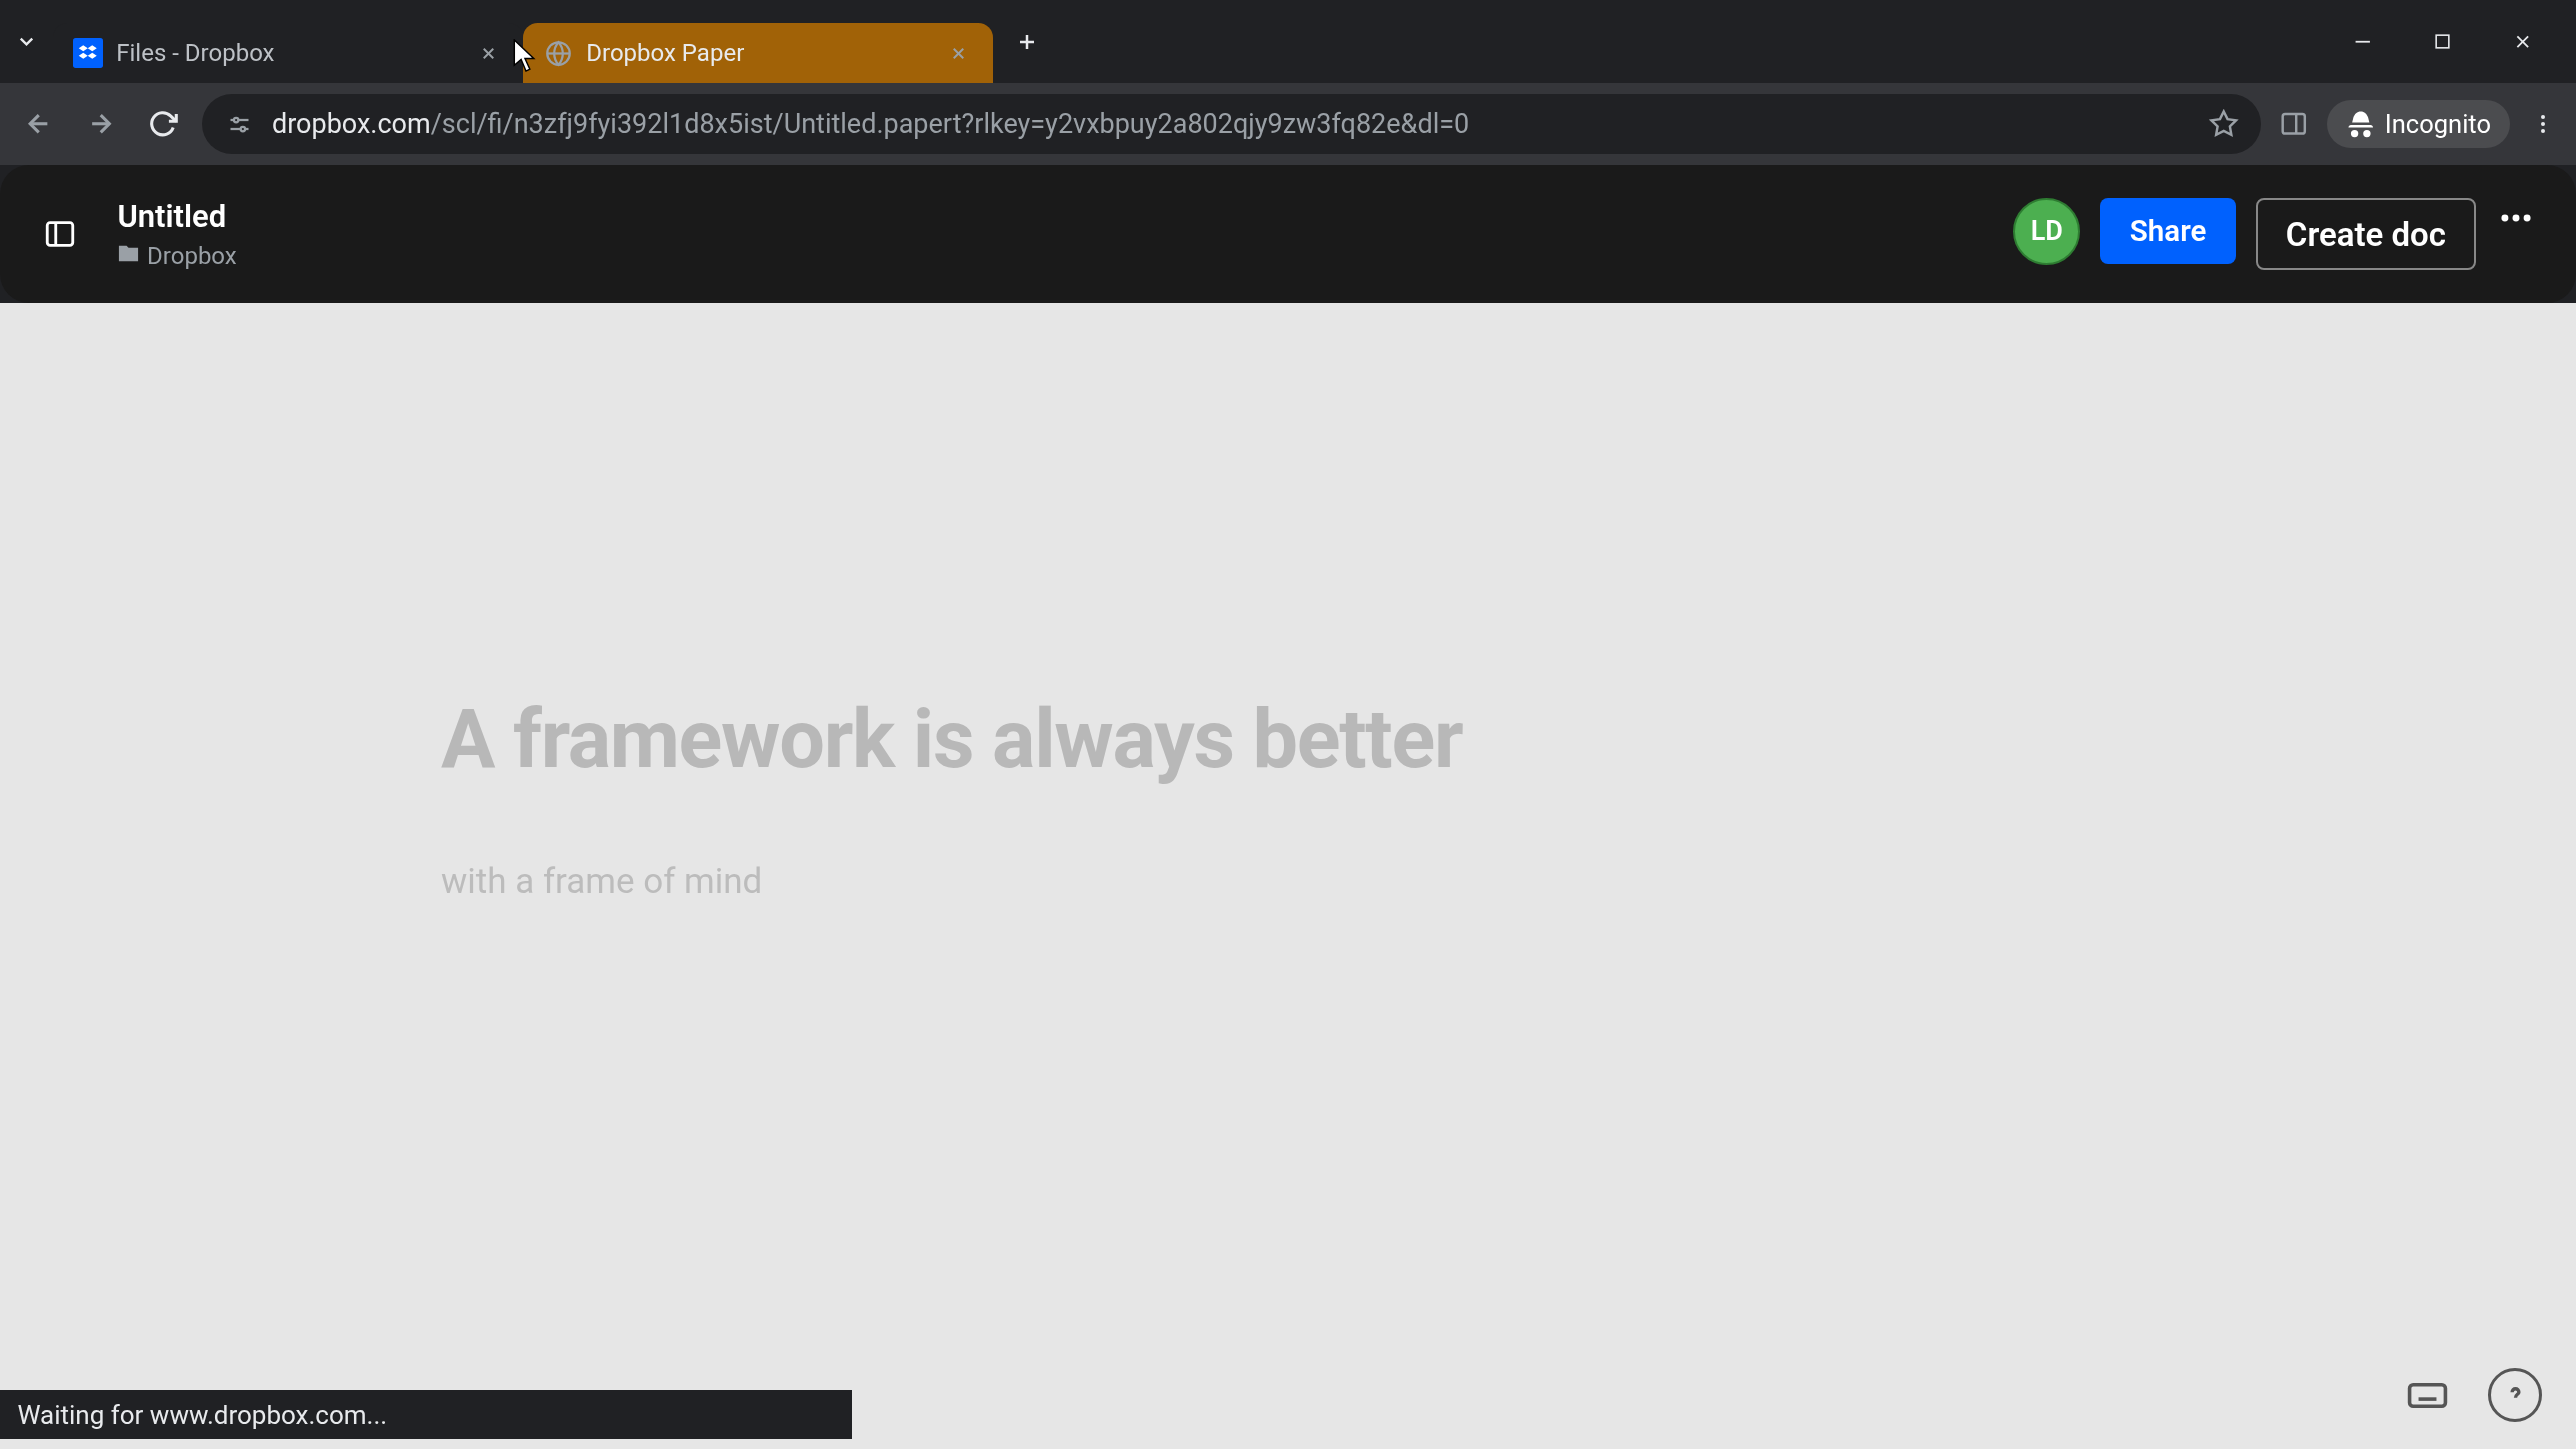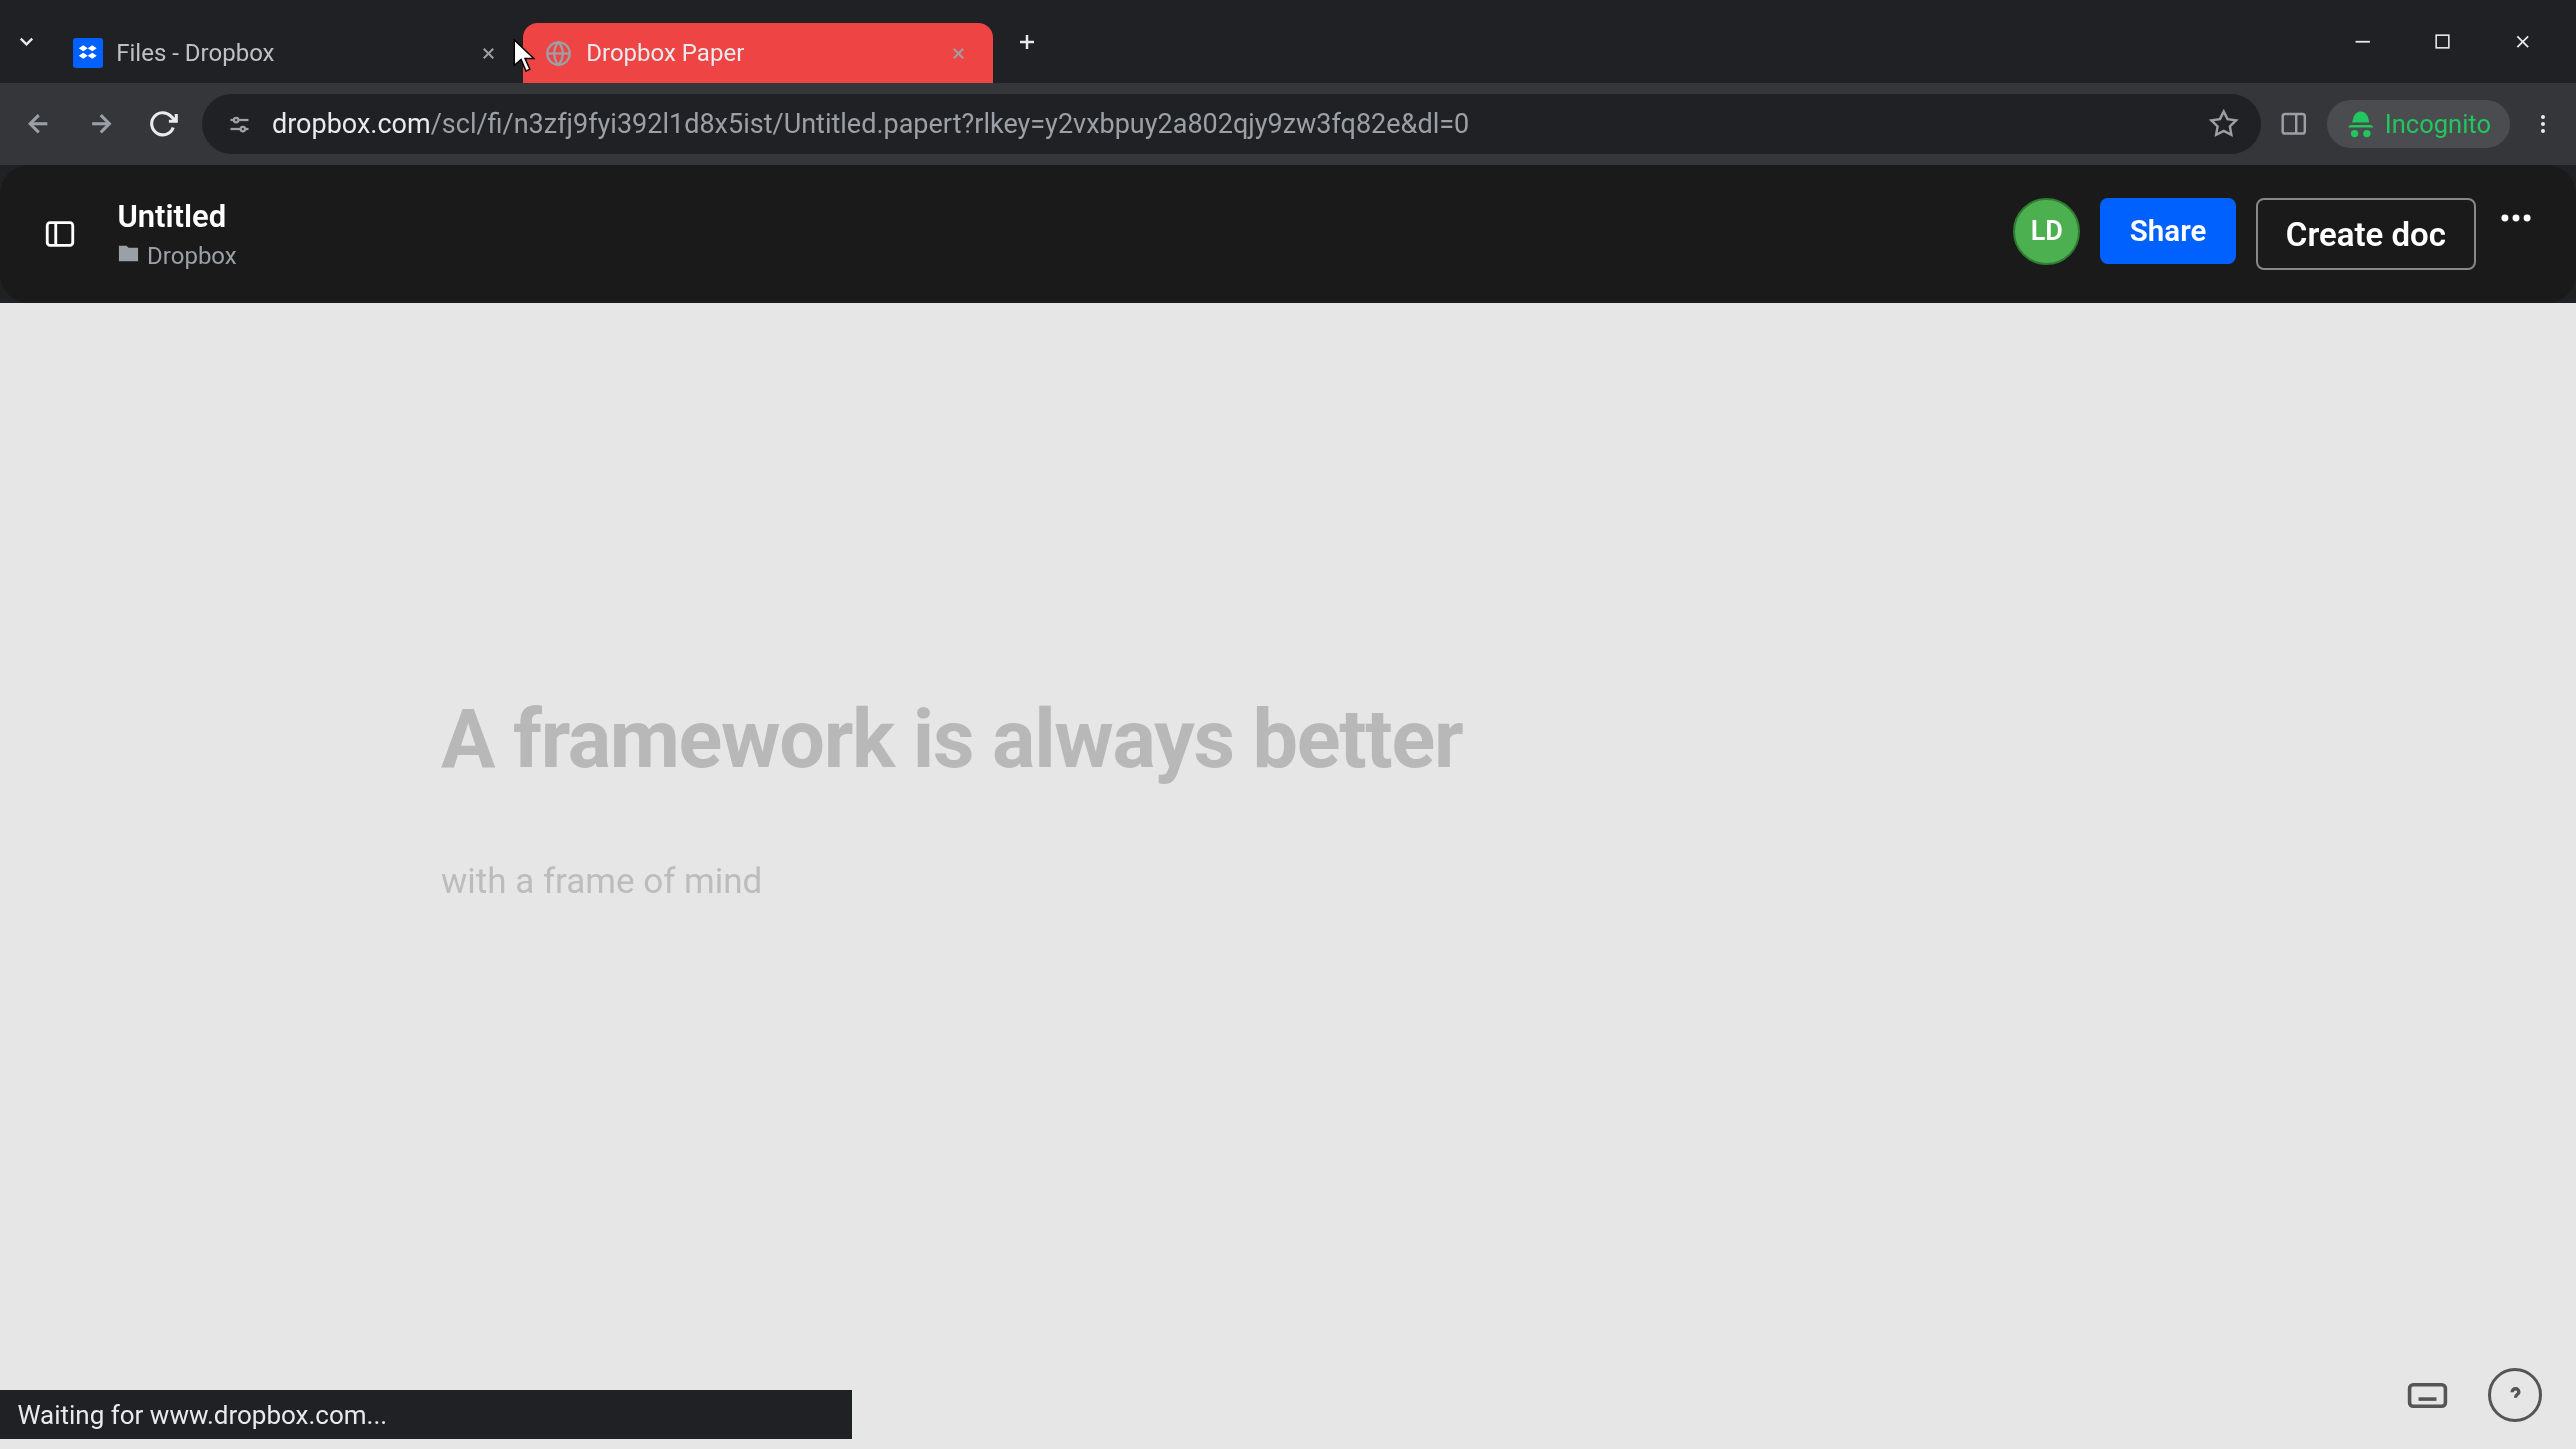--- a/index.html
+++ b/index.html
@@ -43,21 +43,21 @@
     color: #e8eaed;
     font-size: 24px;
     position: relative;
     margin-top: 23px;
   }
   .tab.inactive {
     background: #202124;
     color: #bdc1c6;
   }
   .tab.active-bg {
-    background: #ef4444;
+    background: #a16207;
   }
   .tab-favicon {
     width: 29.5px;
     height: 29.5px;
     flex-shrink: 0;
     border-radius: 2.7px;
     display: flex;
     align-items: center;
     justify-content: center;
   }
@@ -134,21 +134,21 @@
   .star-btn,.panel-btn {
     width:34px;height:34px;
     display:flex;align-items:center;justify-content:center;
     color:#9aa0a6;
   }
   .incognito {
     display:flex;align-items:center;gap:9.4px;
     background:#4b4c4f;
     padding: 9.4px 19px;
     border-radius: 27px;
-    color:#22c55e;font-size:25.5px;
+    color:#ffffff;font-size:25.5px;
   }
   .chrome-menu {
     width:34px;height:34px;
     display:flex;align-items:center;justify-content:center;
     color:#e8eaed;
   }
 
   
   .app-header {
     height: 138px;

